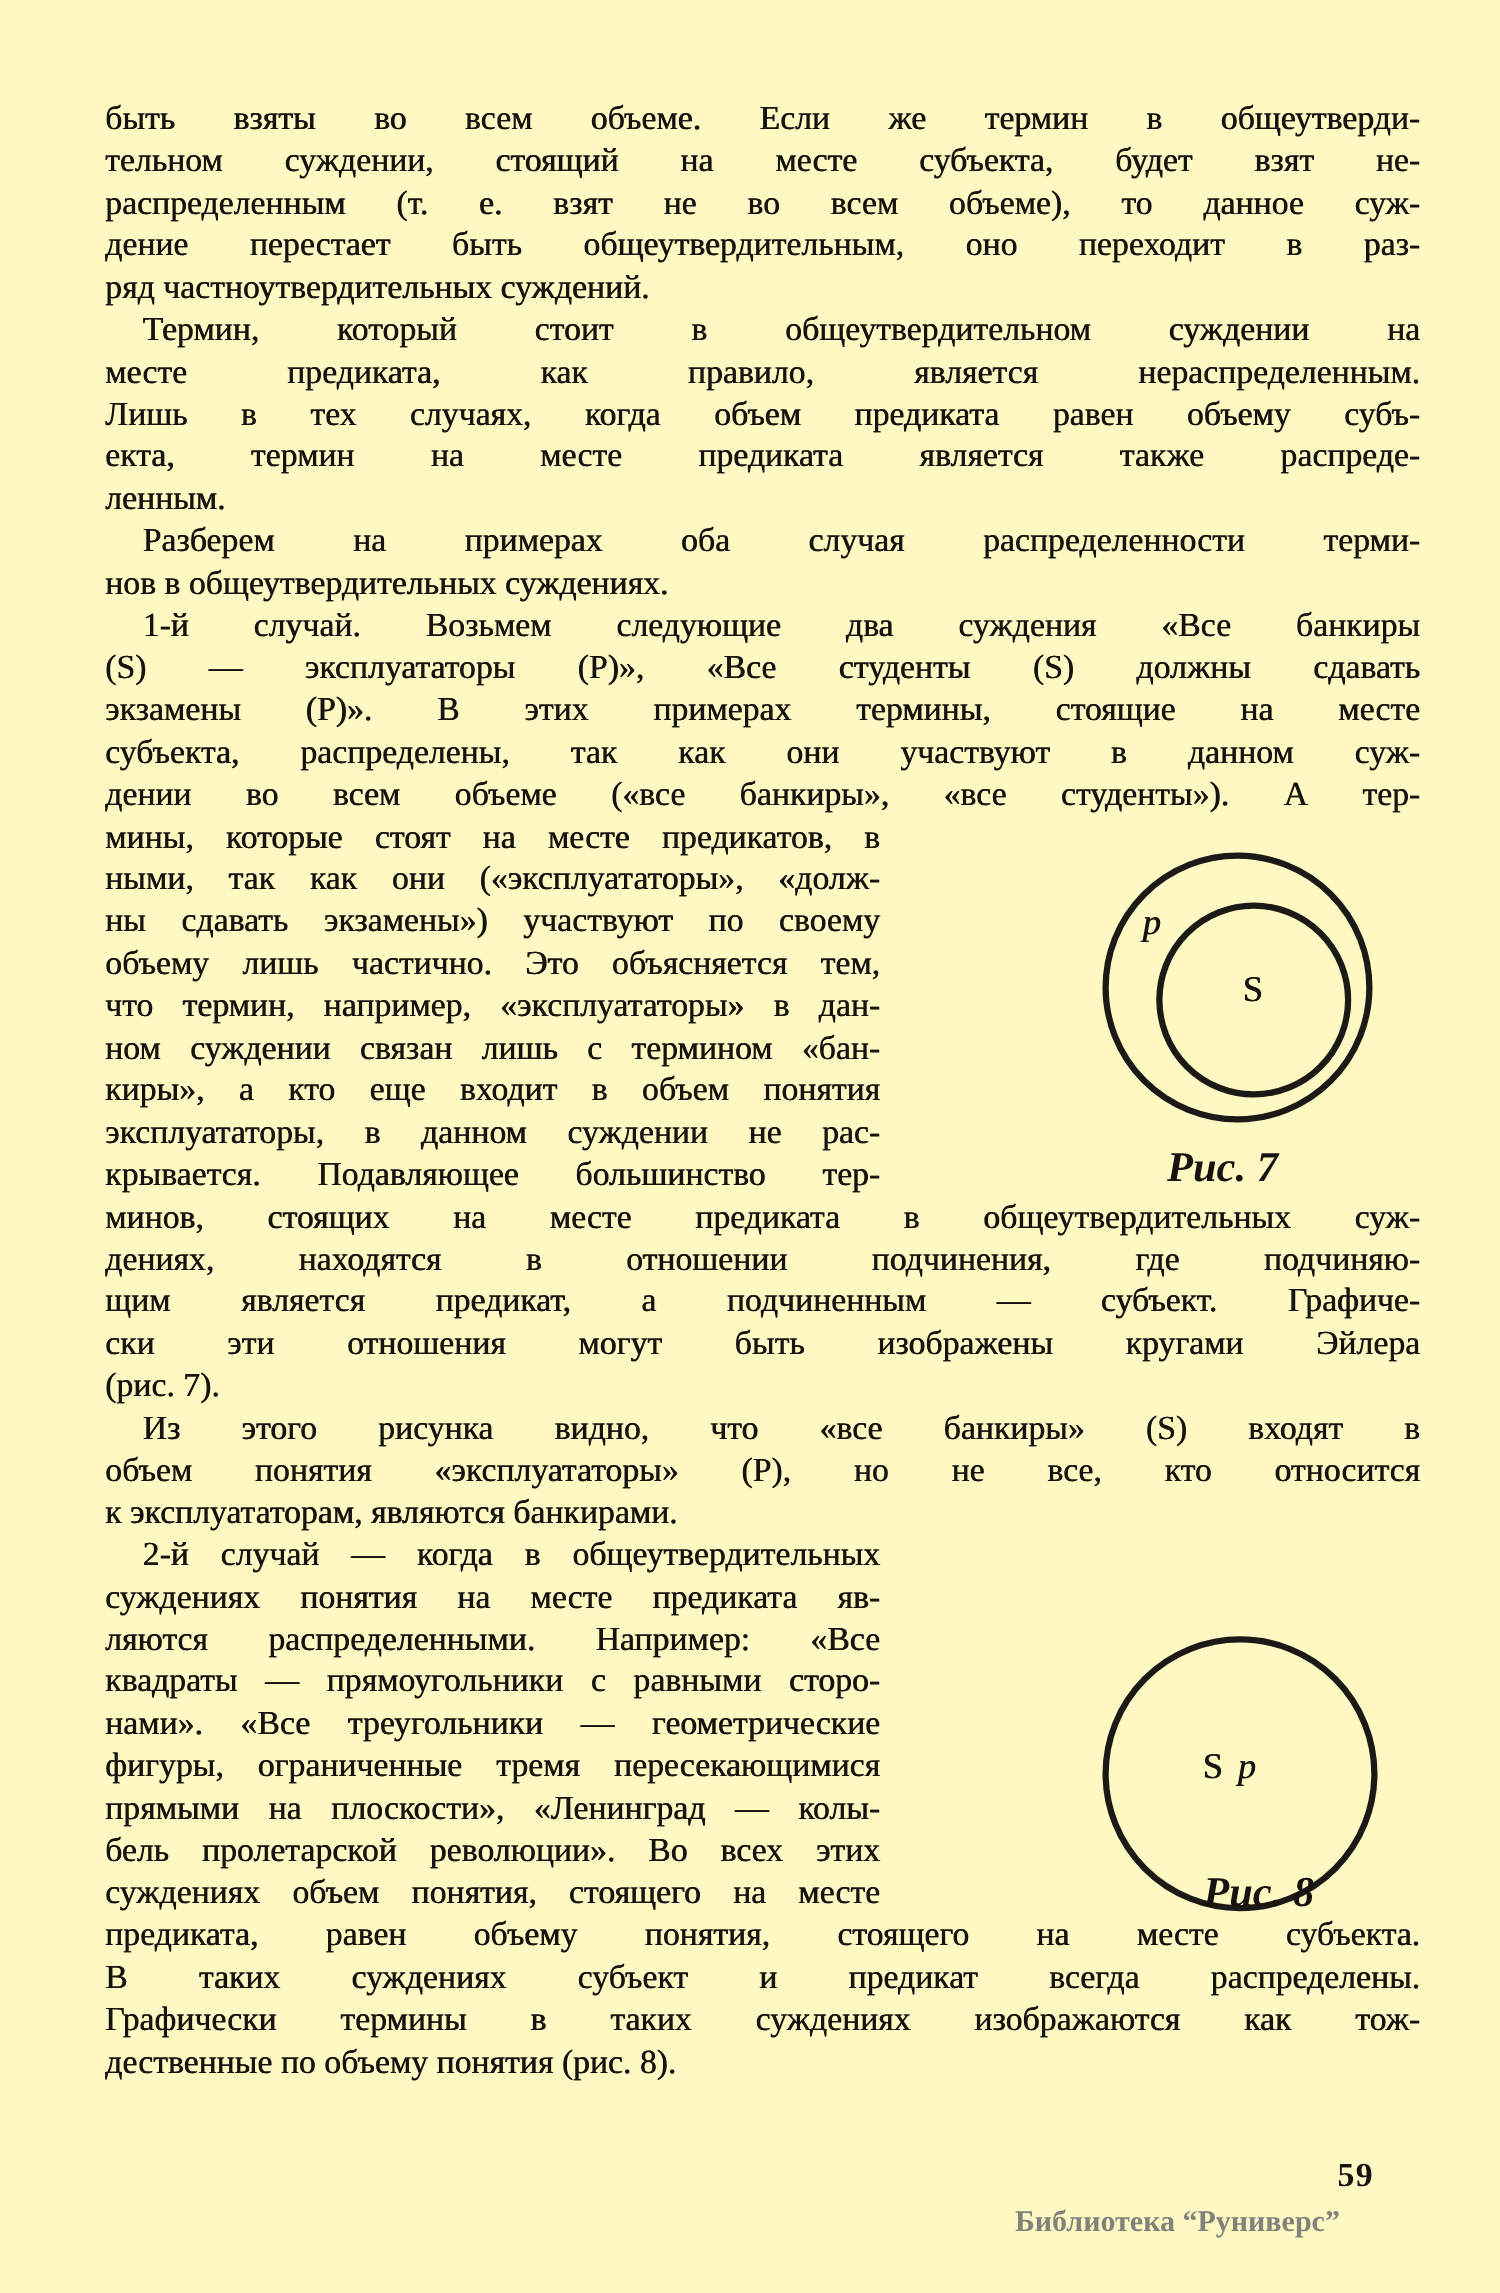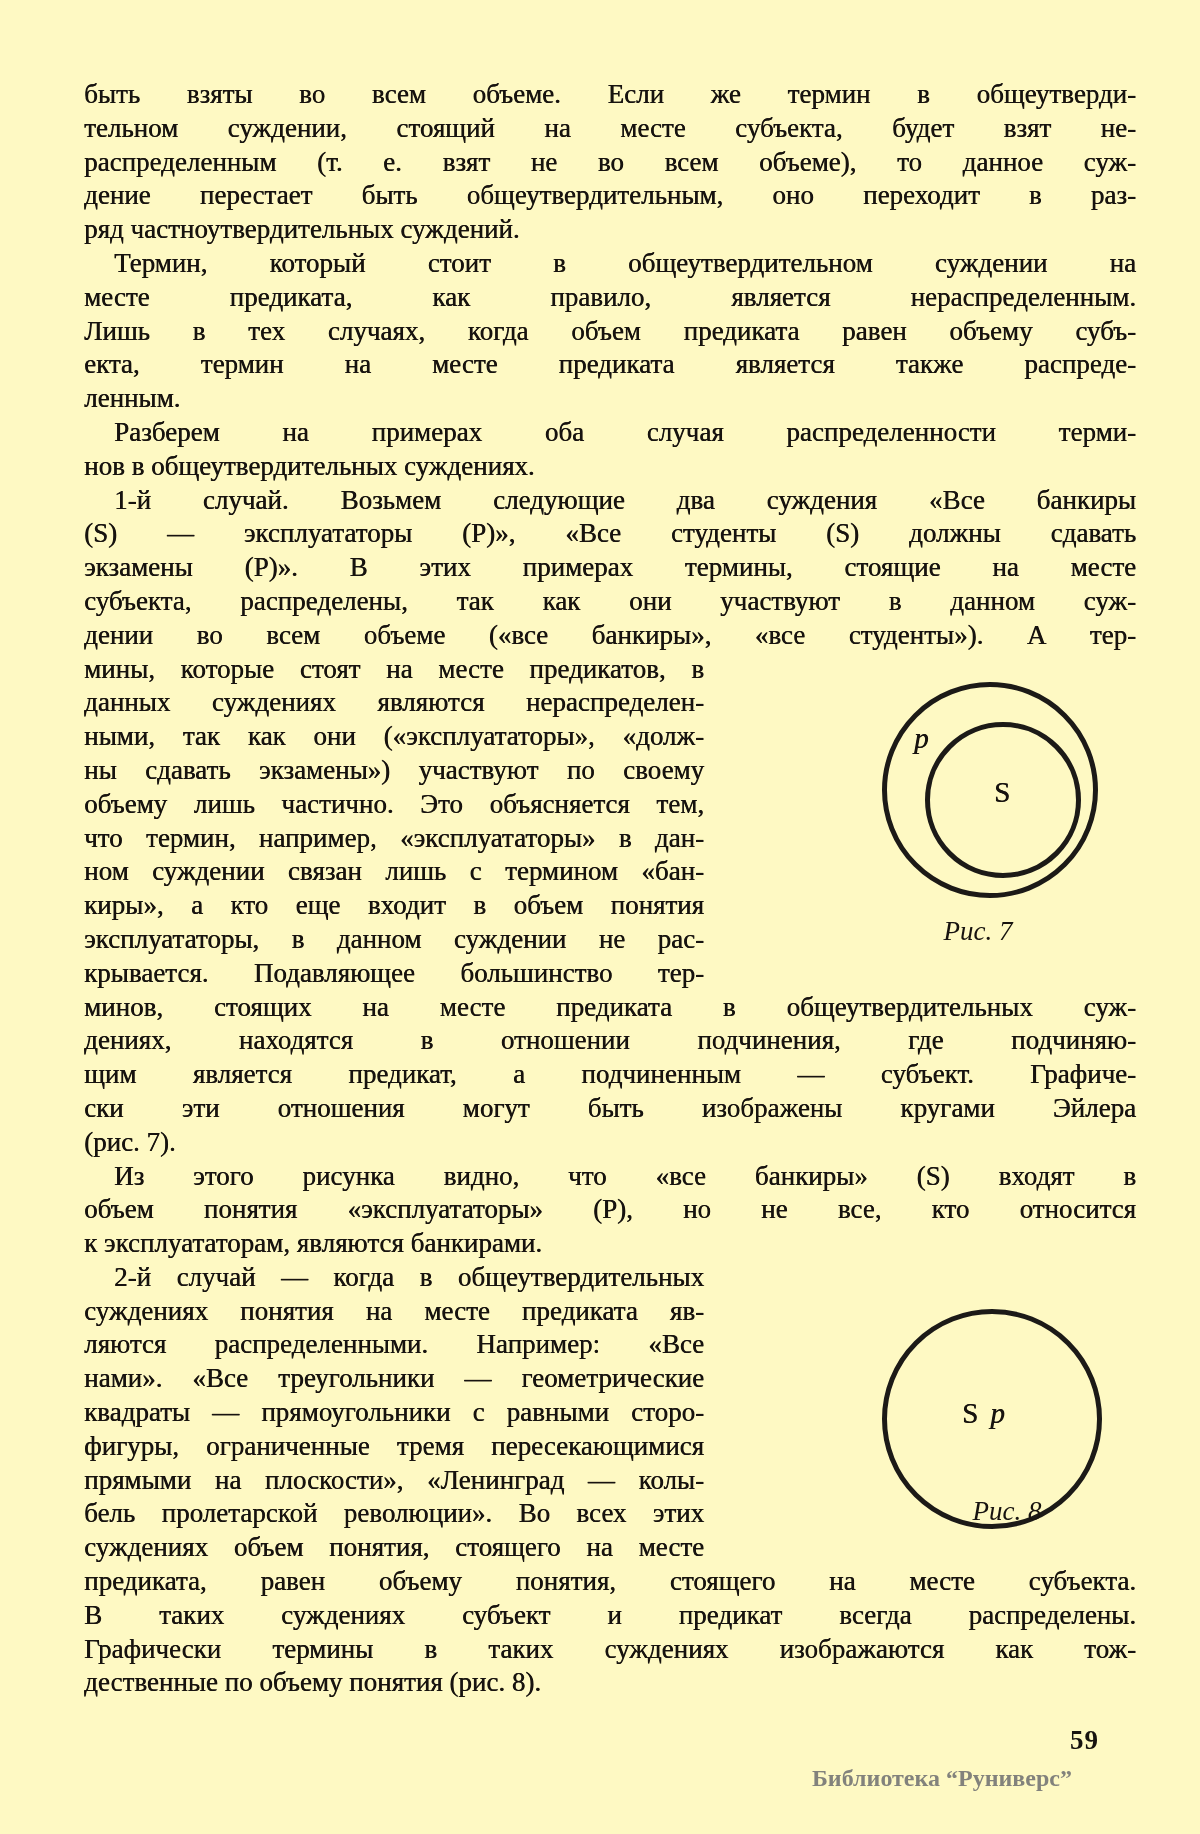--- a/index.html
+++ b/index.html
@@ -46,21 +46,21 @@
   .italic{font-style:italic;}
   #fig7 .label-p{left:32px;top:40px;}
   #fig7 .label-s{left:112px;top:94px;}
   #fig8{left:882px;top:1309px;width:220px;height:220px;}
   #fig8 .outer{left:0;top:0;width:220px;height:220px;}
   #fig8 .label-group{position:absolute;left:80px;top:88px;font-size:29px;text-shadow:0.5px 0 0 currentColor;}
   #fig8 .label-group .gap{display:inline-block;width:12px;}
   .caption{
     position:absolute;
     width:240px;text-align:center;
-    font-size:27px;font-weight:normal;font-style:italic;
+    font-size:34px;font-weight:bold;font-style:italic;
     color:#17130f;
   }
   #cap7{left:858px;top:916px;}
   #cap8{left:887px;top:1496px;}
   .page-number{
     position:absolute;
     left:1070px;top:1725px;
     font-size:27px;font-weight:bold;
     letter-spacing:1px;
   }
@@ -88,42 +88,41 @@
       <div class="line">екта, термин на месте предиката является также распреде-</div>
       <div class="line end">ленным.</div>
       <div class="line indent">Разберем на примерах оба случая распределенности терми-</div>
       <div class="line end">нов в общеутвердительных суждениях.</div>
       <div class="line indent">1-й случай. Возьмем следующие два суждения «Все банкиры</div>
       <div class="line">(S) — эксплуататоры (P)», «Все студенты (S) должны сдавать</div>
       <div class="line">экзамены (P)». В этих примерах термины, стоящие на месте</div>
       <div class="line">субъекта, распределены, так как они участвуют в данном суж-</div>
       <div class="line">дении во всем объеме («все банкиры», «все студенты»). А тер-</div>
       <div class="line narrow">мины, которые стоят на месте предикатов, в</div>
-      <div class="line narrow">данных суждениях являются нераспределен-</div>
       <div class="line narrow">ными, так как они («эксплуататоры», «долж-</div>
       <div class="line narrow">ны сдавать экзамены») участвуют по своему</div>
       <div class="line narrow">объему лишь частично. Это объясняется тем,</div>
       <div class="line narrow">что термин, например, «эксплуататоры» в дан-</div>
       <div class="line narrow">ном суждении связан лишь с термином «бан-</div>
       <div class="line narrow">киры», а кто еще входит в объем понятия</div>
       <div class="line narrow">эксплуататоры, в данном суждении не рас-</div>
       <div class="line narrow">крывается. Подавляющее большинство тер-</div>
       <div class="line">минов, стоящих на месте предиката в общеутвердительных суж-</div>
       <div class="line">дениях, находятся в отношении подчинения, где подчиняю-</div>
       <div class="line">щим является предикат, а подчиненным — субъект. Графиче-</div>
       <div class="line">ски эти отношения могут быть изображены кругами Эйлера</div>
       <div class="line end">(рис. 7).</div>
       <div class="line indent">Из этого рисунка видно, что «все банкиры» (S) входят в</div>
       <div class="line">объем понятия «эксплуататоры» (P), но не все, кто относится</div>
       <div class="line end">к эксплуататорам, являются банкирами.</div>
       <div class="line narrow indent">2-й случай — когда в общеутвердительных</div>
       <div class="line narrow">суждениях понятия на месте предиката яв-</div>
       <div class="line narrow">ляются распределенными. Например: «Все</div>
+      <div class="line narrow">квадраты — прямоугольники с равными сторо-</div>
       <div class="line narrow">нами». «Все треугольники — геометрические</div>
-      <div class="line narrow">квадраты — прямоугольники с равными сторо-</div>
       <div class="line narrow">фигуры, ограниченные тремя пересекающимися</div>
       <div class="line narrow">прямыми на плоскости», «Ленинград — колы-</div>
       <div class="line narrow">бель пролетарской революции». Во всех этих</div>
       <div class="line narrow">суждениях объем понятия, стоящего на месте</div>
       <div class="line">предиката, равен объему понятия, стоящего на месте субъекта.</div>
       <div class="line">В таких суждениях субъект и предикат всегда распределены.</div>
       <div class="line">Графически термины в таких суждениях изображаются как тож-</div>
       <div class="line end">дественные по объему понятия (рис. 8).</div>
     </div>
 

